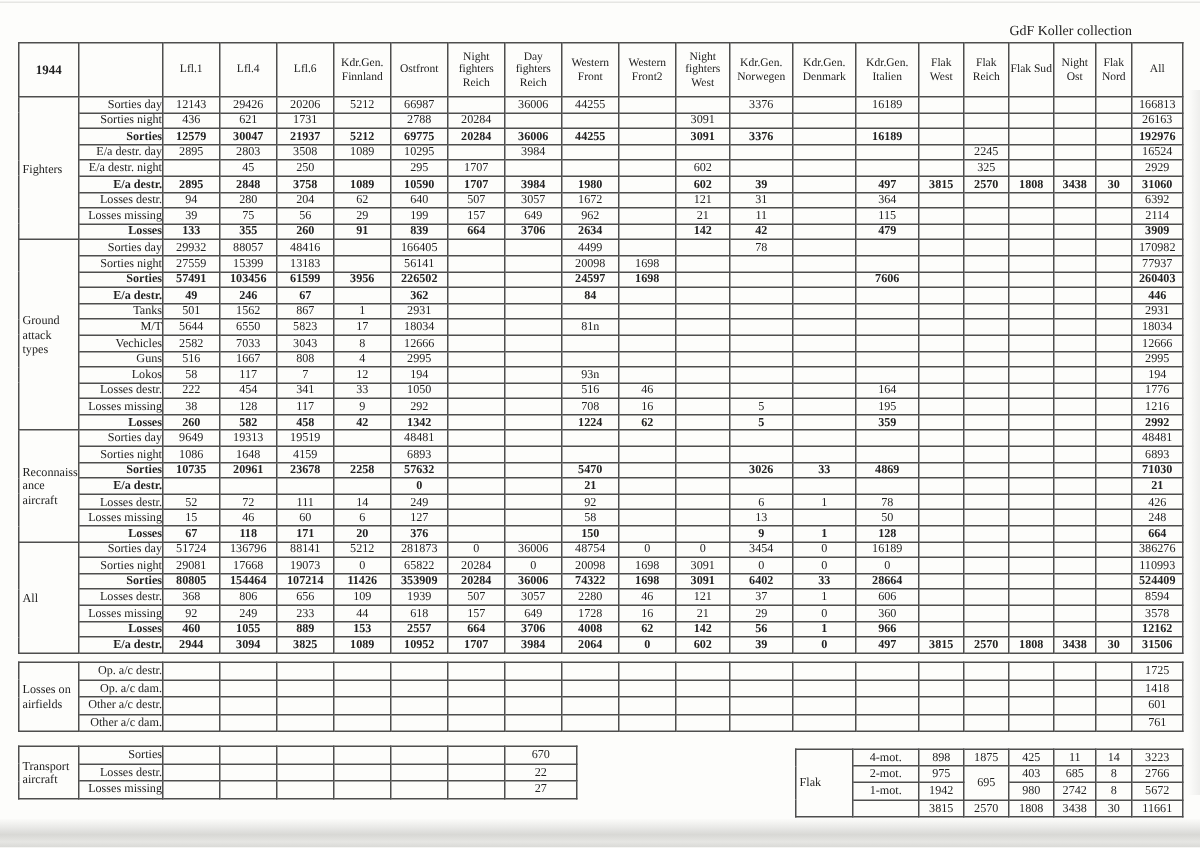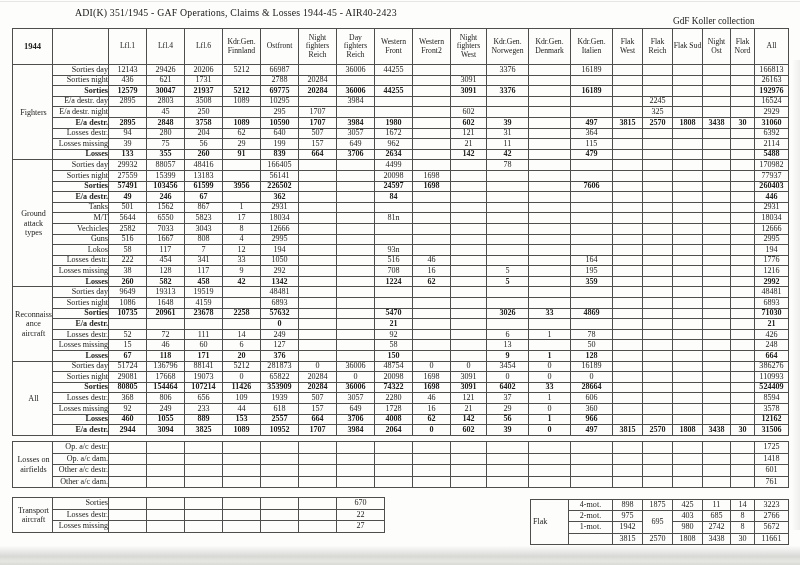--- a/index.html
+++ b/index.html
@@ -7,21 +7,21 @@
   .page{position:absolute;left:0;top:0;width:800px;height:565px;background:#fdfdfb;overflow:hidden;}
   .doc-title{position:absolute;left:75px;top:7px;font-size:9.8px;letter-spacing:.2px;color:#181818;white-space:nowrap;}
   .collection{position:absolute;left:654px;top:16px;font-size:9.3px;color:#222;white-space:nowrap;padding-left:19px;}
   table{border-collapse:collapse;table-layout:fixed;position:absolute;background:#fdfdfb;}
   td,th{border:1px solid #4e4e4e;padding:0;font-size:8.1px;line-height:1.02;
     text-align:center;vertical-align:middle;overflow:hidden;white-space:nowrap;
     height:9.6px;color:#222;font-weight:normal;}
   thead th{font-size:7.7px;white-space:normal;line-height:1.12;height:auto;padding:1px 0;}
   th.year{font-weight:bold;font-size:8.6px;}
   td.rowlabel{text-align:right;padding-left:2px;}
-  td.seclabel{text-align:center;padding-left:2px;white-space:normal;overflow-wrap:anywhere;
+  td.seclabel{text-align:left;padding-left:2px;white-space:normal;overflow-wrap:anywhere;
     line-height:1.15;font-size:8.1px;}
   tr.bold td{font-weight:bold;}
   #main-table{left:12px;top:28px;width:776px;}
   #main-table thead tr{height:36px;}
   #airfields-table{left:12px;top:441px;width:776px;}
   #airfields-table td{height:10.6px;}
   #transport-table{left:12px;top:497px;width:372px;}
   #transport-table td{height:10.6px;}
   #flak-table{left:530px;top:499px;width:258px;}
   #flak-table td{height:10.2px;}
@@ -29,21 +29,20 @@
     background:linear-gradient(180deg,#fbfbf9 0%,#ececea 25%,#d8d8d5 55%,#e6e6e3 80%,#d9d9d6 100%);}
   .edge-right{position:absolute;left:792px;top:60px;width:8px;height:470px;
     background:linear-gradient(90deg,rgba(0,0,0,0),rgba(0,0,0,0.06));}
   .edge-top{position:absolute;left:0;top:1px;width:800px;height:1px;background:#e6e6e3;}
 </style>
 </head>
 <body>
 
 <div class="page">
   <div class="edge-top"></div>
-  <div class="doc-title">ADI(K) 351/1945 - GAF Operations, Claims &amp; Losses 1944-45 - AIR40-2423</div>
   <div class="collection">GdF Koller collection</div>
 
   <table id="main-table">
       <colgroup>
         <col style="width: 40px;">
         <col style="width: 56px;">
         <col style="width: 38px;">
         <col style="width: 38px;">
         <col style="width: 38px;">
         <col style="width: 38px;">
@@ -279,21 +278,21 @@
           <td></td>
           <td>142</td>
           <td>42</td>
           <td></td>
           <td>479</td>
           <td></td>
           <td></td>
           <td></td>
           <td></td>
           <td></td>
-          <td>5488</td>
+          <td>3909</td>
         </tr>
         <tr>
           <td class="seclabel" rowspan="12">Ground attack types</td>
           <td class="rowlabel">Sorties day</td>
           <td>29932</td>
           <td>88057</td>
           <td>48416</td>
           <td></td>
           <td>166405</td>
           <td></td>

